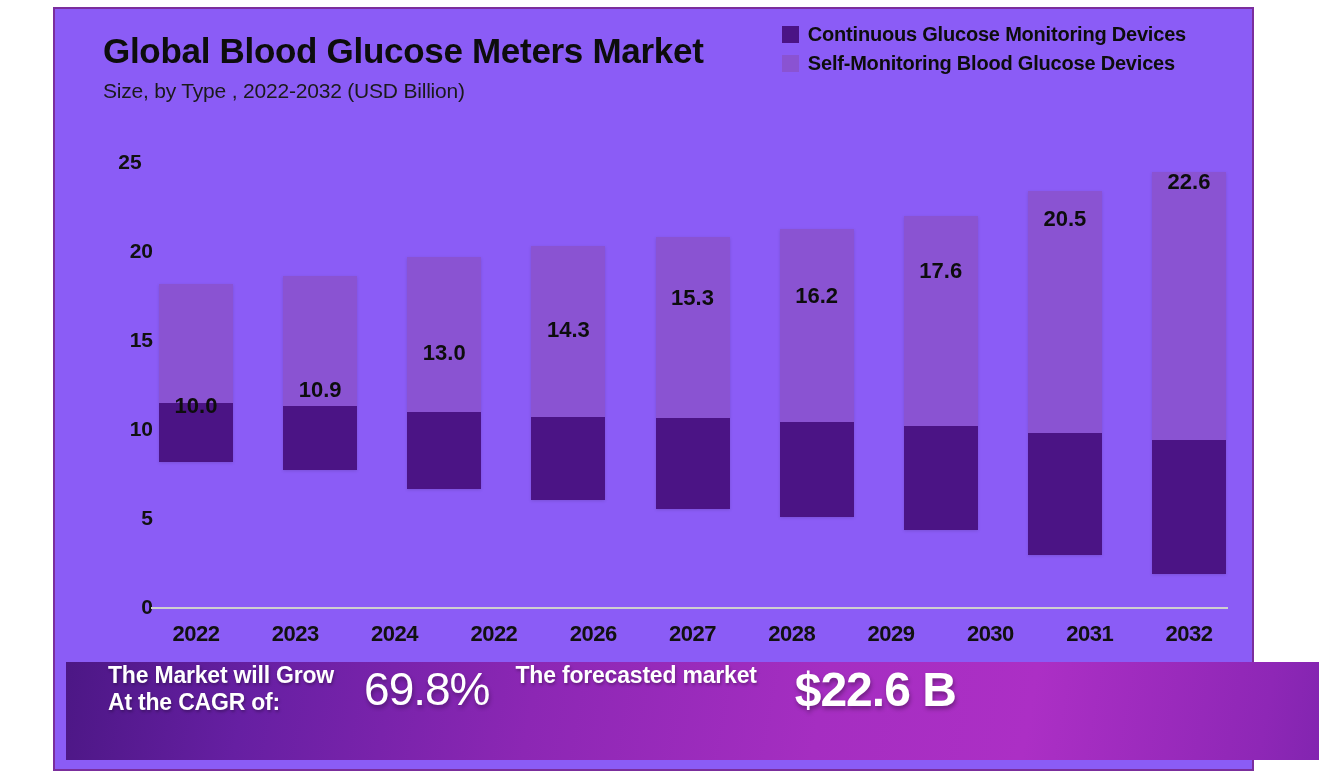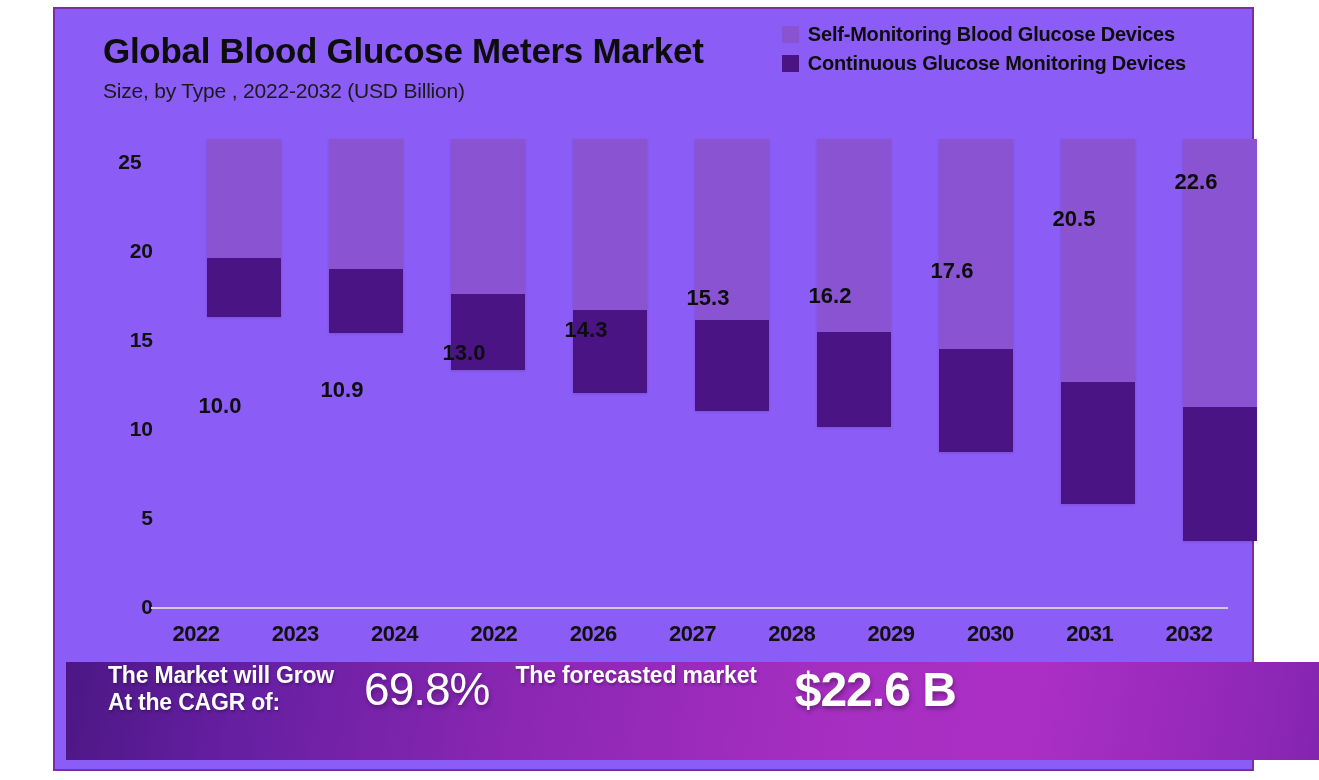--- a/index.html
+++ b/index.html
@@ -129,23 +129,22 @@
     display: flex;
     align-items: flex-end;
     justify-content: space-between;
   }
   .bar-col {
     position: relative;
     width: 74px;
     height: 100%;
     display: flex;
     flex-direction: column;
-    justify-content: flex-start;
+    justify-content: center;
     align-items: center;
-    padding-left: 48px;
   }
   .bar-value {
     position: absolute;
     left: 50%;
     transform: translateX(-50%);
     font-size: 22px;
     font-weight: bold;
     color: #0d0d0d;
     white-space: nowrap;
   }
@@ -249,26 +248,26 @@
   <div id="frame">
 
     <div id="header">
       <div id="title-block">
         <div id="chart-title">Global Blood Glucose Meters Market</div>
         <div id="chart-subtitle">Size, by Type , 2022-2032 (USD Billion)</div>
       </div>
 
       <div id="legend">
         <div class="legend-item">
+          <span class="legend-swatch" style="background:#4B1485;"></span>
+          <span class="legend-label">Continuous Glucose Monitoring Devices</span>
+        </div>
+        <div class="legend-item">
           <span class="legend-swatch" style="background:#8A53D2;"></span>
           <span class="legend-label">Self-Monitoring Blood Glucose Devices</span>
-        </div>
-        <div class="legend-item">
-          <span class="legend-swatch" style="background:#4B1485;"></span>
-          <span class="legend-label">Continuous Glucose Monitoring Devices</span>
         </div>
       </div>
     </div>
 
     <div id="plot">
       <div id="y-axis">
           <div class="y-tick" style="top: 468px;">0</div>
           <div class="y-tick" style="top: 379.062px;">5</div>
           <div class="y-tick" style="top: 290.124px;">10</div>
           <div class="y-tick" style="top: 201.186px;">15</div>

